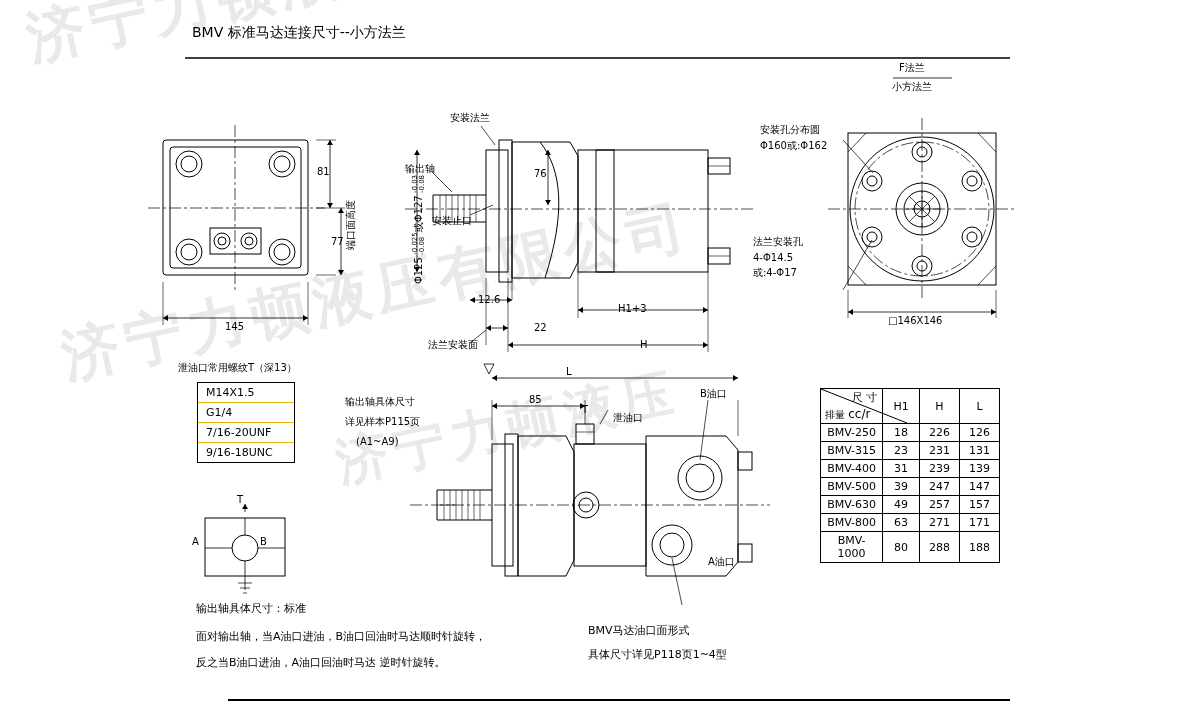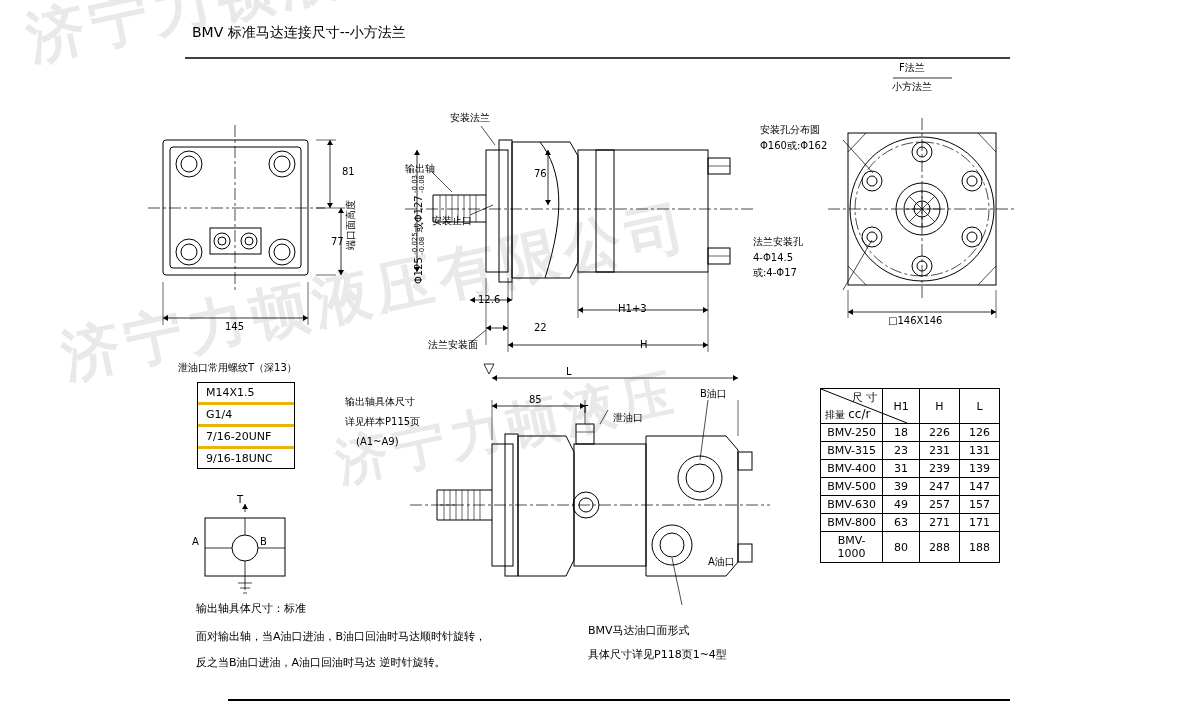--- a/index.html
+++ b/index.html
@@ -14,21 +14,21 @@
     font-family:"DejaVu Sans","Liberation Sans",sans-serif;
     font-weight:bold;white-space:nowrap;transform-origin:left top;
     pointer-events:none;user-select:none;
   }
   .txt{position:absolute;font-size:10px;line-height:1.25;white-space:nowrap;}
   .txt.cn{font-family:"DejaVu Sans","Liberation Sans",sans-serif;}
   .title{position:absolute;font-size:14px;font-weight:normal;white-space:nowrap;}
   .tbl{position:absolute;border-collapse:collapse;font-size:11px;}
   .tbl td,.tbl th{border:1px solid #000;padding:2px 6px;text-align:center;font-weight:normal;}
   .thread-box{position:absolute;border:1px solid #000;font-size:11px;}
-  .thread-box div{border-bottom:3px solid #eab308;padding:3px 8px;}
+  .thread-box div{border-bottom:1px solid #eab308;padding:3px 8px;}
   .thread-box div:last-child{border-bottom:none;}
   .vert{position:absolute;font-size:10px;white-space:nowrap;transform-origin:left top;transform:rotate(-90deg);}
 </style>
 </head>
 <body>
 
 <div class="page">
 
   <div class="wm" style="left:20px;top:2px;font-size:58px;transform:rotate(-12deg);letter-spacing:6px;">济宁力顿液压有限公司</div>
   <div class="wm" style="left:55px;top:320px;font-size:58px;transform:rotate(-12deg);letter-spacing:6px;">济宁力顿液压有限公司</div>
@@ -261,21 +261,21 @@
       <line x1="240" y1="588" x2="250" y2="588" stroke-width="0.7"></line>
       <line x1="243" y1="593" x2="247" y2="593" stroke-width="0.7"></line>
       <line x1="245" y1="512" x2="245" y2="504" stroke-width="0.8"></line>
       <path d="M242,509 L245,504 L248,509" fill="#000" stroke="none"></path>
     </g>
   </svg>
 
   <div class="title" style="left:192px;top:24px;">BMV 标准马达连接尺寸--小方法兰</div>
 
   <div class="vert txt cn" style="left:345px;top:250px;">端口面高度</div>
-  <div class="txt" style="left:342px;top:166px;">81</div>
+  <div class="txt" style="left:317px;top:166px;">81</div>
   <div class="txt" style="left:331px;top:236px;">77</div>
   <div class="txt" style="left:225px;top:321px;">145</div>
 
   <div class="txt cn" style="left:450px;top:112px;">安装法兰</div>
   <div class="txt cn" style="left:405px;top:163px;">输出轴</div>
   <div class="txt cn" style="left:432px;top:215px;">安装止口</div>
   <div class="txt cn" style="left:428px;top:339px;">法兰安装面</div>
   <div class="vert txt" style="left:412px;top:284px;">
     <span>Φ125</span><span style="font-size:7px;display:inline-block;vertical-align:middle;line-height:1;">&nbsp;-0.025<br>&nbsp;-0.08</span><span>或</span><span>Φ127</span><span style="font-size:7px;display:inline-block;vertical-align:middle;line-height:1;">&nbsp;-0.03<br>&nbsp;-0.08</span>
   </div>

